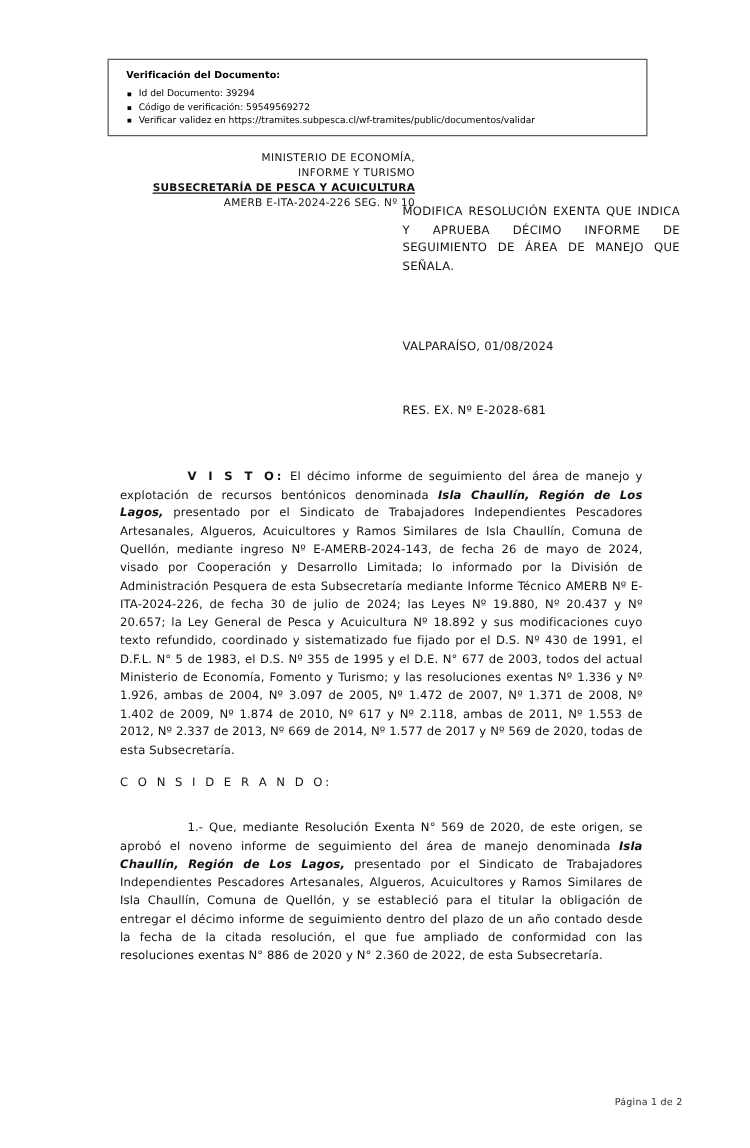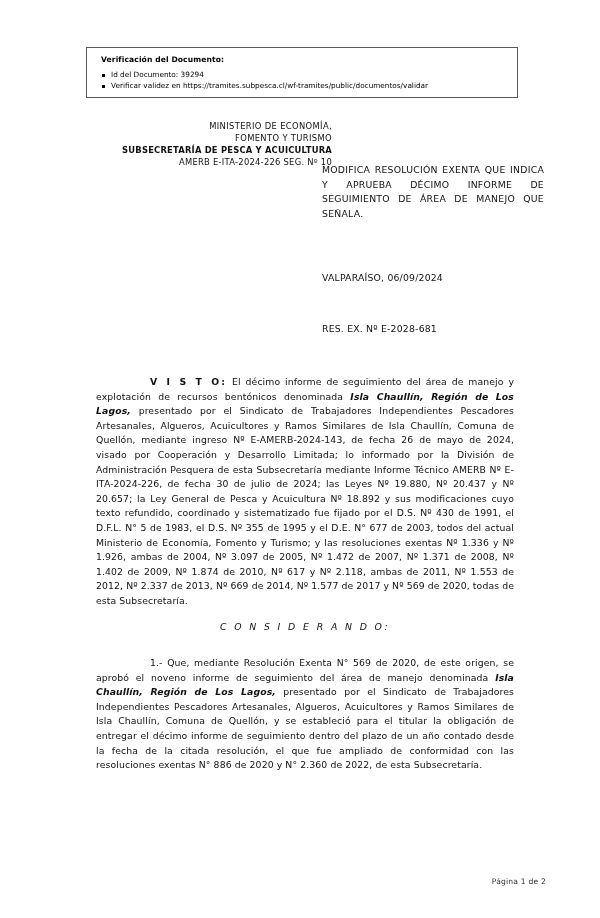--- a/index.html
+++ b/index.html
@@ -72,20 +72,21 @@
     text-align: right;
     font-size: 8.4px;
     line-height: 12px;
     letter-spacing: 0.35px;
     color: #111;
   }
   .ministry .line1,
   .ministry .line2 { white-space: nowrap; }
   .ministry .subsec {
     font-weight: bold;
+    text-decoration: underline;
     letter-spacing: 0.2px;
     white-space: nowrap;
   }
   .ministry .amerb {
     letter-spacing: 0.25px;
     white-space: nowrap;
   }
 
   
   .title-block {
@@ -139,24 +140,22 @@
   }
   .ital {
     font-style: italic;
     font-weight: bold;
   }
   .considerando {
     position: absolute;
     left: 0;
     top: 0;
     width: 418px;
-    text-align: center;
-    font-size: 9.3px;
-    color: #111;
-    font-style: italic;
+    font-size: 9.3px;
+    color: #111;
   }
   .considerando span {
     font-weight: normal;
     letter-spacing: 2.4px;
   }
   .wrap-considerando {
     position: absolute;
     left: 96px;
     top: 621px;
     width: 418px;
@@ -186,34 +185,35 @@
 </style>
 </head>
 <body>
 
 <div class="page">
 
   <div class="verif-box">
     <div class="verif-title">Verificación del Documento:</div>
     <ul class="verif-list">
       <li>Id del Documento: 39294</li>
+      <li>Código de verificación: 59549569272</li>
       <li>Verificar validez en https://tramites.subpesca.cl/wf-tramites/public/documentos/validar</li>
     </ul>
   </div>
 
   <div class="ministry">
     <div class="line1">MINISTERIO DE ECONOMÍA,</div>
-    <div class="line2">FOMENTO Y TURISMO</div>
+    <div class="line2">INFORME Y TURISMO</div>
     <div class="subsec">SUBSECRETARÍA DE PESCA Y ACUICULTURA</div>
     <div class="amerb">AMERB E-ITA-2024-226 SEG. Nº 10</div>
   </div>
 
   <div class="title-block">MODIFICA RESOLUCIÓN EXENTA QUE INDICA Y APRUEBA DÉCIMO INFORME DE SEGUIMIENTO DE ÁREA DE MANEJO QUE SEÑALA.</div>
 
-  <div class="place-date">VALPARAÍSO, 06/09/2024</div>
+  <div class="place-date">VALPARAÍSO, 01/08/2024</div>
 
   <div class="res-num">RES. EX. Nº E-2028-681</div>
 
   <div class="body-col">
     <p class="para"><span class="indent-first"></span><span class="spaced">V I S T O:</span><span> El décimo informe de seguimiento del área de manejo y explotación de recursos bentónicos denominada </span><span class="ital">Isla Chaullín, Región de Los Lagos,</span><span> presentado por el Sindicato de Trabajadores Independientes Pescadores Artesanales, Algueros, Acuicultores y Ramos Similares de Isla Chaullín, Comuna de Quellón, mediante ingreso Nº E-AMERB-2024-143, de fecha 26 de mayo de 2024, visado por Cooperación y Desarrollo Limitada; lo informado por la División de Administración Pesquera de esta Subsecretaría mediante Informe Técnico AMERB Nº E-ITA-2024-226, de fecha 30 de julio de 2024; las Leyes Nº 19.880, Nº 20.437 y Nº 20.657; la Ley General de Pesca y Acuicultura Nº 18.892 y sus modificaciones cuyo texto refundido, coordinado y sistematizado fue fijado por el D.S. Nº 430 de 1991, el D.F.L. N° 5 de 1983, el D.S. Nº 355 de 1995 y el D.E. N° 677 de 2003, todos del actual Ministerio de Economía, Fomento y Turismo; y las resoluciones exentas Nº 1.336 y Nº 1.926, ambas de 2004, Nº 3.097 de 2005, Nº 1.472 de 2007, Nº 1.371 de 2008, Nº 1.402 de 2009, Nº 1.874 de 2010, Nº 617 y Nº 2.118, ambas de 2011, Nº 1.553 de 2012, Nº 2.337 de 2013, Nº 669 de 2014, Nº 1.577 de 2017 y Nº 569 de 2020, todas de esta Subsecretaría.</span></p>
   </div>
 
   <div class="wrap-considerando">
     <div class="considerando"><span>C O N S I D E R A N D O:</span></div>
   </div>

